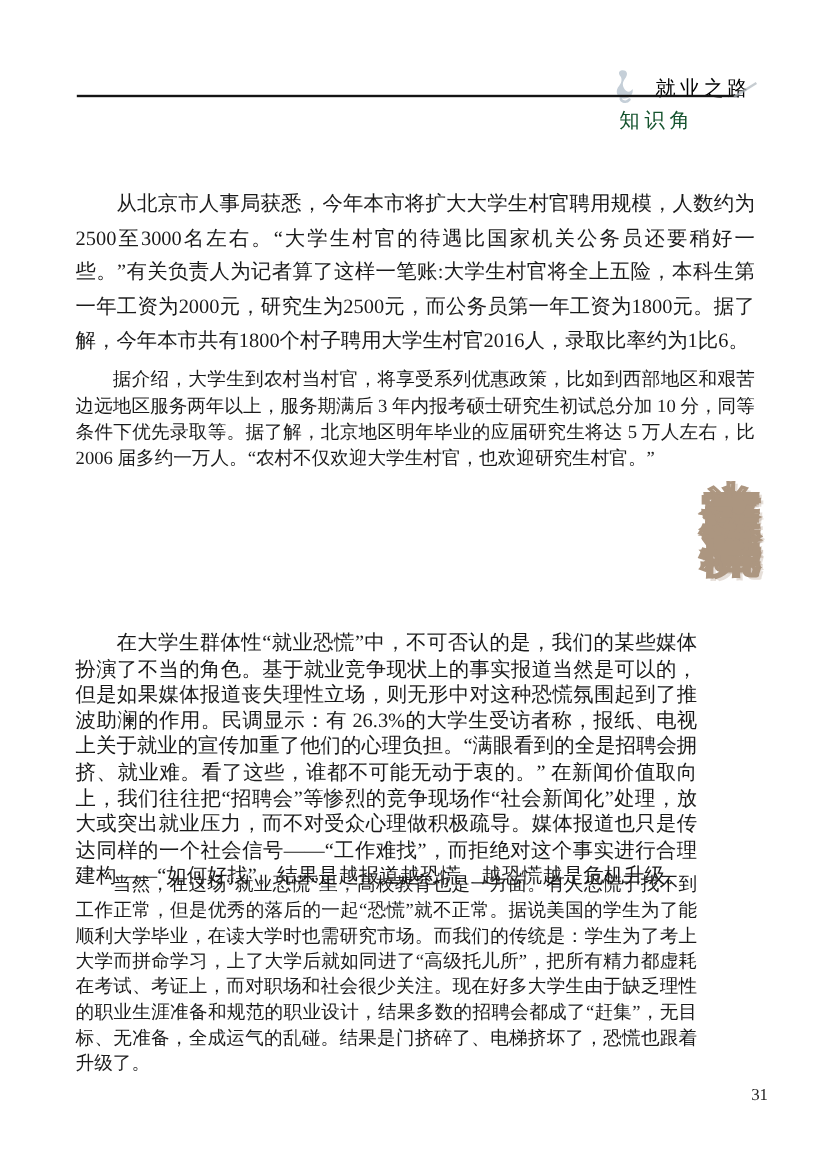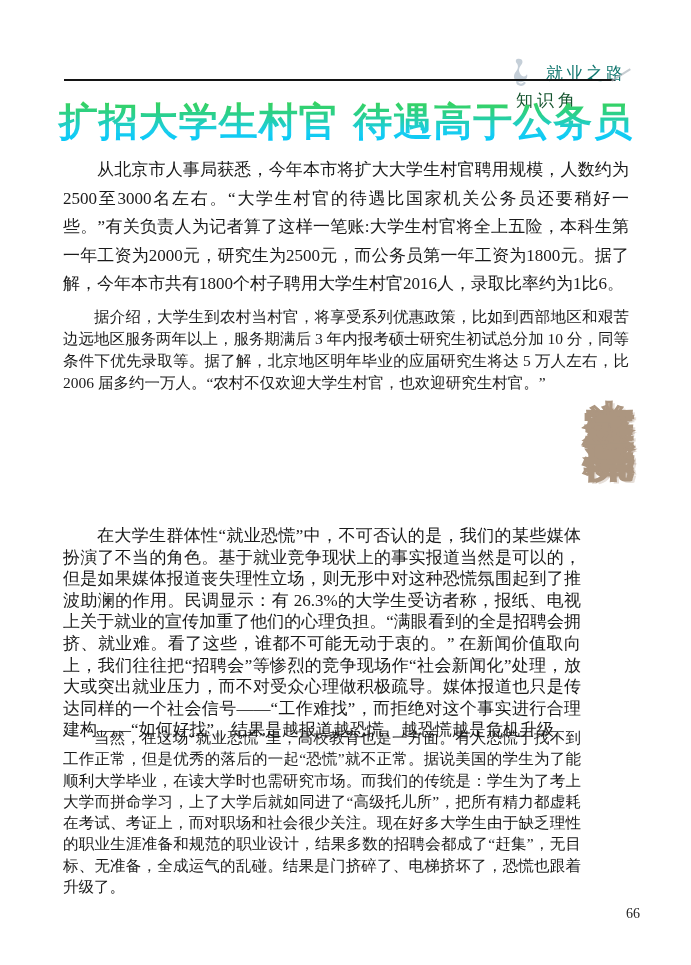--- a/index.html
+++ b/index.html
@@ -17,21 +17,21 @@
 
   
   .hdr-line1 {
     position: absolute; left: 516px; top: 41px;
     font-size: 17px; letter-spacing: 4px; color: #14532d;
     font-family: "DejaVu Serif", serif;
     margin-top: 48px;
   }
   .hdr-line2 {
     position: absolute; left: 546px; top: 62px;
-    font-size: 17px; letter-spacing: 3px; color: #0f766e;
+    font-size: 17px; letter-spacing: 3px; color: #000000;
     font-family: "DejaVu Serif", serif;
   }
   .hdr-icon { position: absolute; left: 508px; top: 57px; width: 22px; height: 30px; }
   .divider {
     position: absolute; left: 64px; top: 79px;
     width: 551px; height: 2px; background: #141414;
   }
   .divider-tick {
     position: absolute; left: 610px; top: 74px;
     width: 22px; height: 2px; background: #aeb6bd;
@@ -96,24 +96,23 @@
     <svg width="22" height="30" viewBox="0 0 22 30">
       <path d="M9 2 C13.5 0.5 16 4 13.5 7.5 C11.5 10.5 10 12.5 12 16.5 C14 20.5 18 20 19 17 C20.5 21.5 16 26 11 25 C5.5 24 4.5 18.5 8 14.5 C10.5 11.5 10.5 8 8.5 6 C7.3 4.3 7.8 2.5 9 2 Z" fill="#c5cfd8"></path>
       <path d="M10 23 C7 27 13.5 29.5 16.5 26" stroke="#c5cfd8" stroke-width="2.2" fill="none" stroke-linecap="round"></path>
     </svg>
   </span>
   <div class="hdr-line1">知识角</div>
   <div class="hdr-line2">就业之路</div>
   <div class="divider"></div>
   <div class="divider-tick"></div>
 
-  <h1 class="art-title">扩招大学生村官 待遇高于公务员</h1>
 
   <p class="para p1">从北京市人事局获悉，今年本市将扩大大学生村官聘用规模，人数约为2500至3000名左右。“大学生村官的待遇比国家机关公务员还要稍好一些。”有关负责人为记者算了这样一笔账:大学生村官将全上五险，本科生第一年工资为2000元，研究生为2500元，而公务员第一年工资为1800元。据了解，今年本市共有1800个村子聘用大学生村官2016人，录取比率约为1比6。</p>
   <p class="para p2">据介绍，大学生到农村当村官，将享受系列优惠政策，比如到西部地区和艰苦边远地区服务两年以上，服务期满后 3 年内报考硕士研究生初试总分加 10 分，同等条件下优先录取等。据了解，北京地区明年毕业的应届研究生将达 5 万人左右，比 2006 届多约一万人。“农村不仅欢迎大学生村官，也欢迎研究生村官。”</p>
   <p class="para p4">在大学生群体性“就业恐慌”中，不可否认的是，我们的某些媒体扮演了不当的角色。基于就业竞争现状上的事实报道当然是可以的，但是如果媒体报道丧失理性立场，则无形中对这种恐慌氛围起到了推波助澜的作用。民调显示：有 26.3%的大学生受访者称，报纸、电视上关于就业的宣传加重了他们的心理负担。“满眼看到的全是招聘会拥挤、就业难。看了这些，谁都不可能无动于衷的。” 在新闻价值取向上，我们往往把“招聘会”等惨烈的竞争现场作“社会新闻化”处理，放大或突出就业压力，而不对受众心理做积极疏导。媒体报道也只是传达同样的一个社会信号——“工作难找”，而拒绝对这个事实进行合理建构——“如何好找”。结果是越报道越恐慌、越恐慌越是危机升级。</p>
   <p class="para p5">当然，在这场“就业恐慌”里，高校教育也是一方面。有人恐慌于找不到工作正常，但是优秀的落后的一起“恐慌”就不正常。据说美国的学生为了能顺利大学毕业，在读大学时也需研究市场。而我们的传统是：学生为了考上大学而拼命学习，上了大学后就如同进了“高级托儿所”，把所有精力都虚耗在考试、考证上，而对职场和社会很少关注。现在好多大学生由于缺乏理性的职业生涯准备和规范的职业设计，结果多数的招聘会都成了“赶集”，无目标、无准备，全成运气的乱碰。结果是门挤碎了、电梯挤坏了，恐慌也跟着升级了。</p>
 
   <div class="vtitle">大学生何以群体性『就业恐慌』</div>
 
-  <div class="page-number">66</div>
+  <div class="page-number">31</div>
 
 </div>
 
 </body></html>

